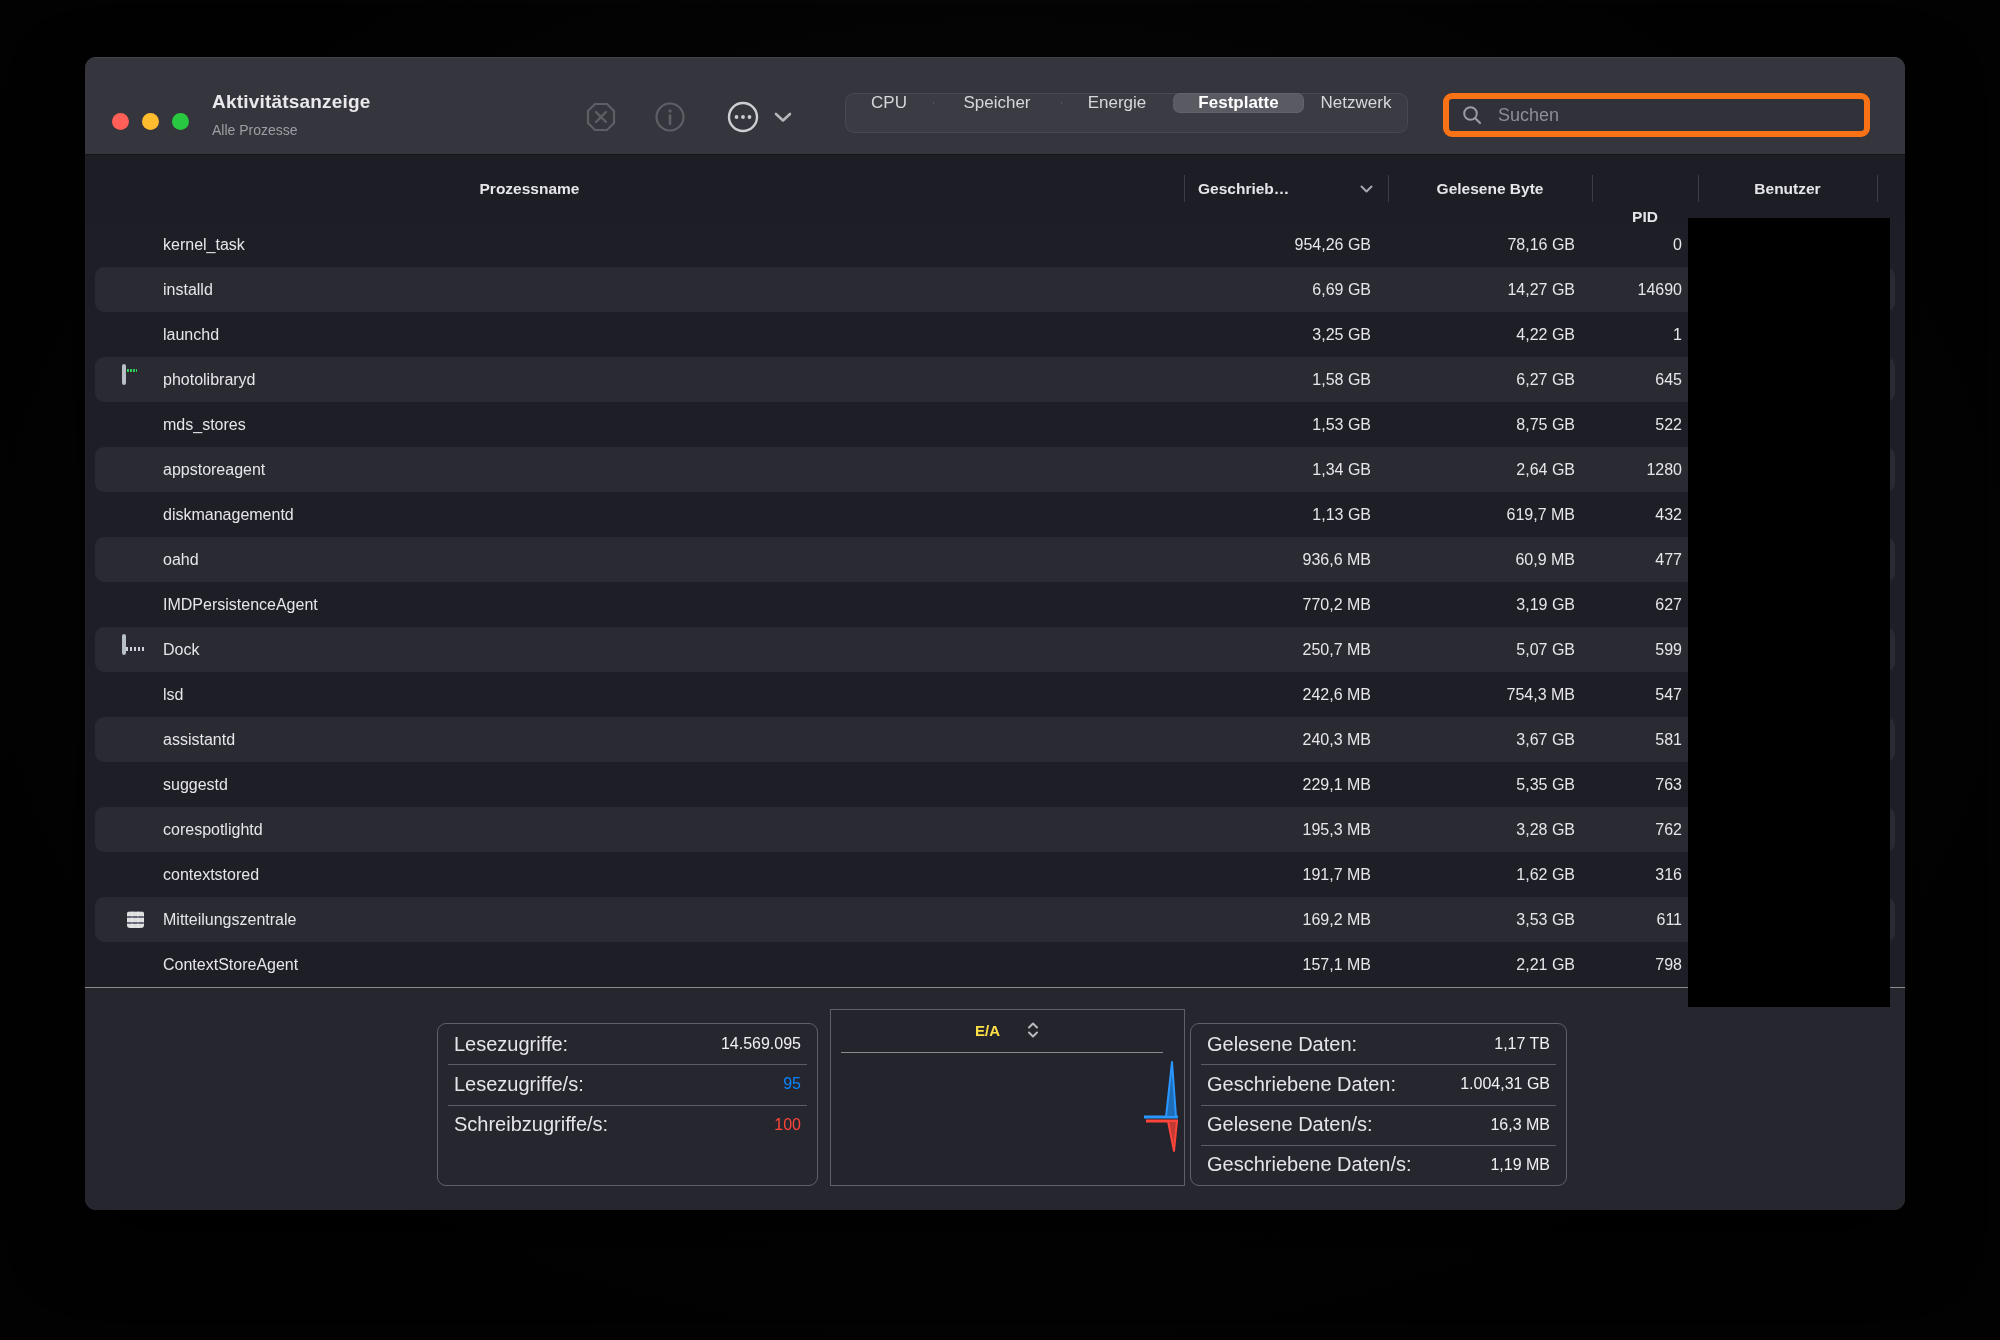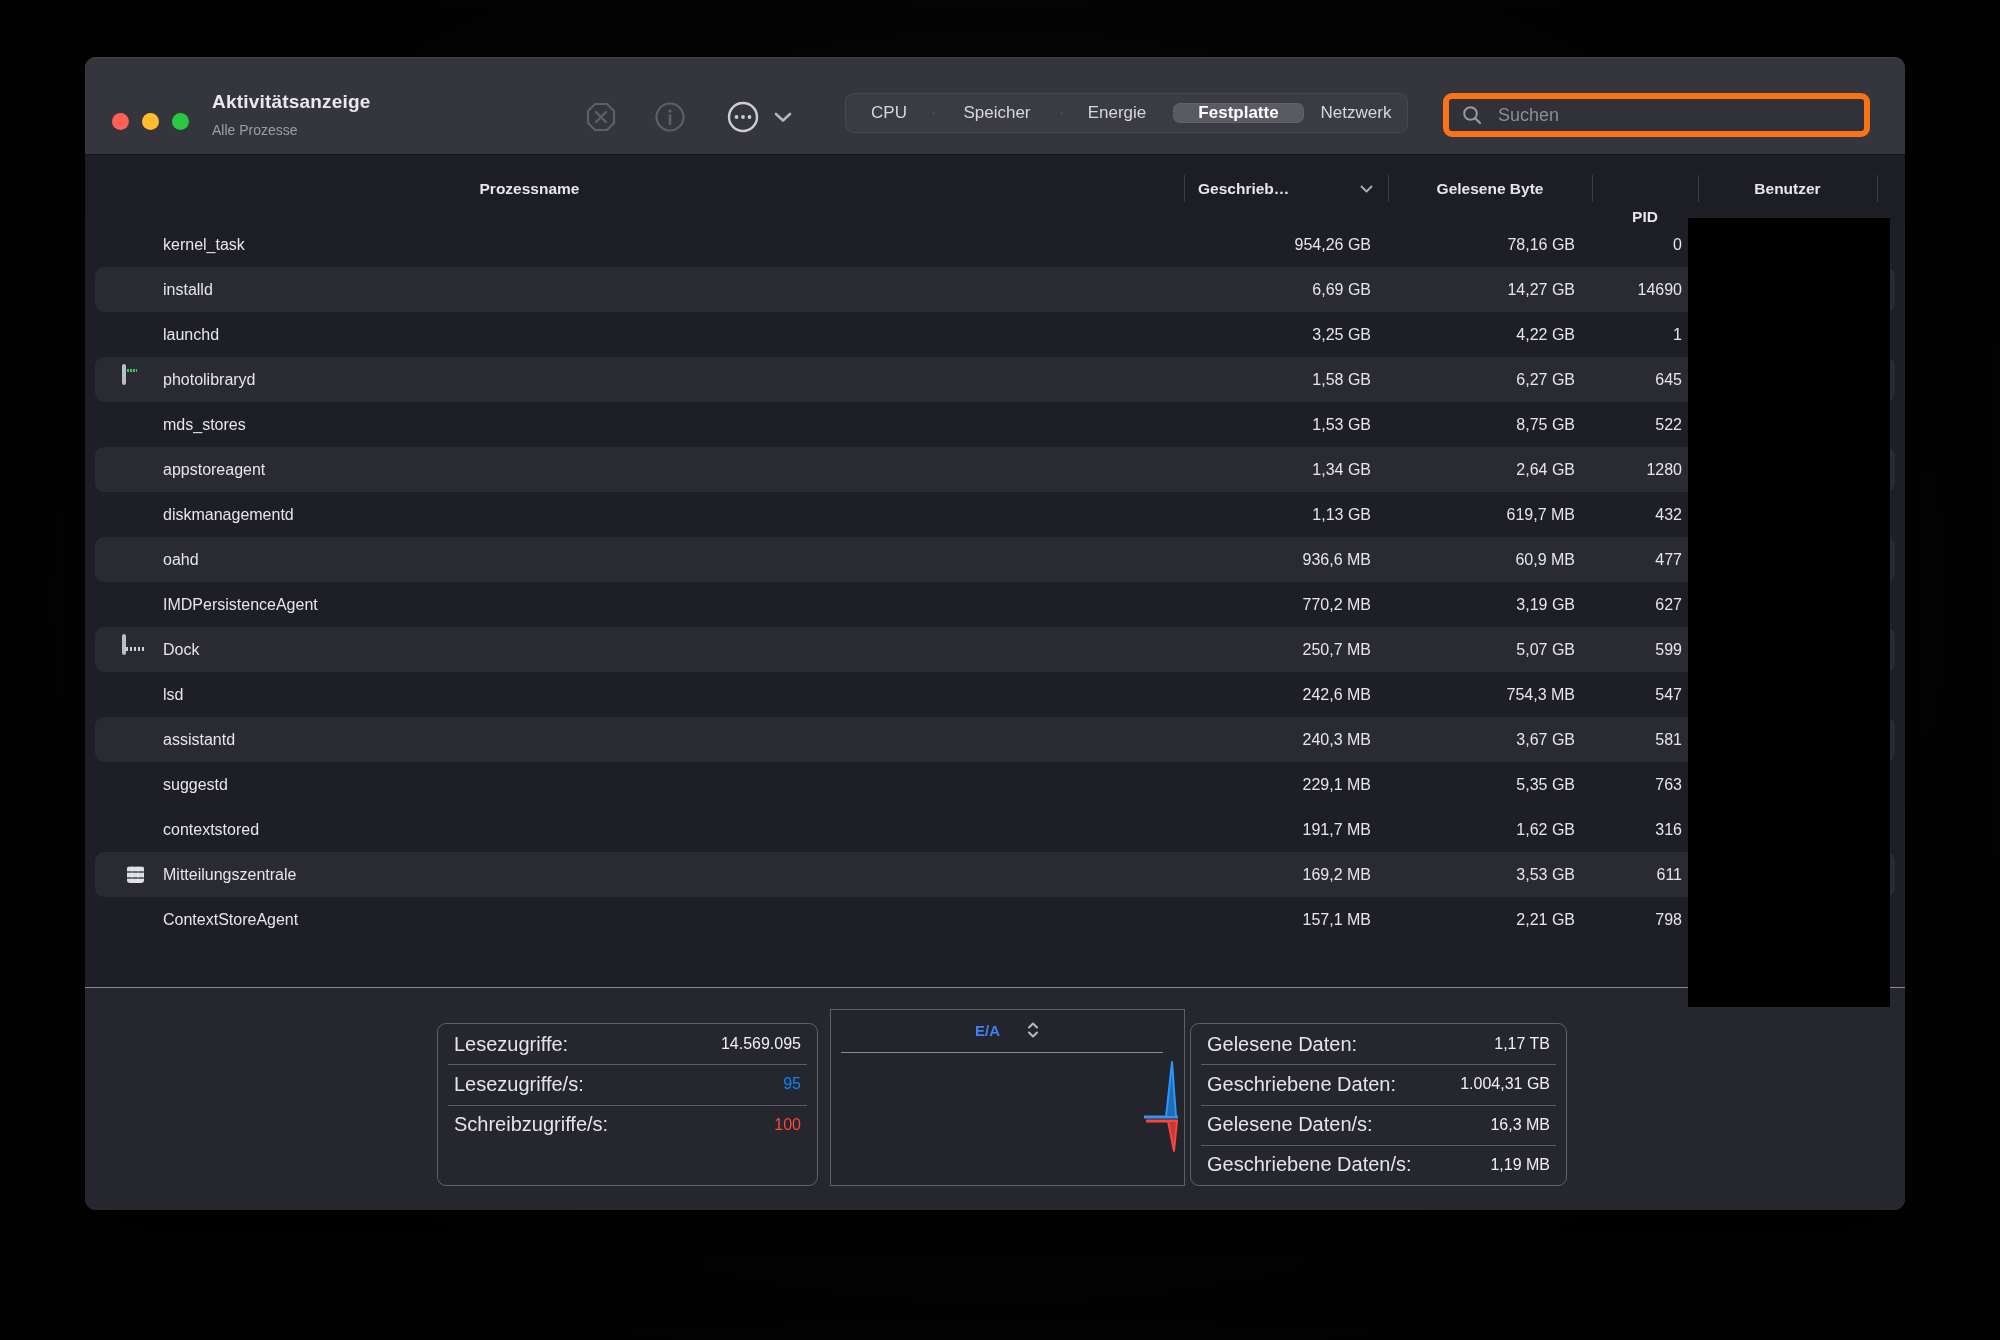--- a/index.html
+++ b/index.html
@@ -23,21 +23,21 @@
   .appsub   { font-size:14px; color:#9d9da5; margin-top:9px; }
 
   .tb-icons { position:absolute; top:38px; height:44px; display:flex; align-items:center; }
   .tb-btn { display:flex; align-items:center; justify-content:center; width:44px; height:44px; background:none; border:none; }
   .ic-stop  { position:absolute; left:494px; }
   .ic-info  { position:absolute; left:563px; }
   .ic-more  { position:absolute; left:636px; }
   .ic-chev  { position:absolute; left:684px; width:28px; }
 
   .segmented { position:absolute; left:760px; top:36px; width:563px; height:40px;
-    display:flex; align-items:center; background:#3b3b44; border-radius:9px;
+    display:flex; align-items:flex-start; background:#3b3b44; border-radius:9px;
     box-shadow:inset 0 0 0 1px rgba(255,255,255,0.07); overflow:hidden; }
   .seg { position:relative; display:flex; align-items:center; justify-content:center;
     font-size:17px; color:#d6d6db; cursor:default; }
   .seg::before { content:''; position:absolute; left:0; top:9px; bottom:9px; width:1px; background:#55555e; }
   .seg:first-child::before, .seg.no-sep::before { display:none; }
   .seg.selected { background:#5a5a63; border-radius:7px; color:#ffffff; font-weight:bold;
     box-shadow:inset 0 0 0 1px rgba(255,255,255,0.06); }
   .w-cpu{flex:0 0 88px}.w-spe{flex:0 0 128px}.w-ene{flex:0 0 112px}.w-fes{flex:0 0 131px}.w-net{flex:0 0 104px}
 
   .searchfield { position:absolute; left:1358px; top:36px; width:427px; height:44px;
@@ -97,21 +97,21 @@
   .statrow { position:relative; height:25%; display:flex; align-items:center; justify-content:space-between;
     padding:0 16px; }
   .statrow + .statrow::before { content:''; position:absolute; left:10px; right:10px; top:0; height:1px; background:#5d5d66; }
   .statlabel { font-size:20px; color:#e4e4e8; font-weight:500; white-space:nowrap; }
   .statvalue { font-size:16px; color:#f0f0f3; font-weight:500; white-space:nowrap; }
 
   .iobox { position:absolute; left:745px; top:21px; width:355px; height:177px;
     border:1px solid #60606a; background:#24242d; }
   .iobox-title { position:absolute; left:0; top:0; width:100%; height:40px;
     display:flex; align-items:center; justify-content:center; gap:26px; }
-  .iobox-title .t { font-size:15px; font-weight:bold; color:#3b82f6; }
+  .iobox-title .t { font-size:15px; font-weight:bold; color:#fde047; }
   .iobox-sep { position:absolute; left:10px; top:42px; width:322px; height:1px; background:#8a8a90; }
   .iochart { position:absolute; left:0; top:44px; width:355px; height:132px; }
 
   svg { display:block; }
 </style>
 </head>
 <body>
 
 <div class="stage">
   <div class="window">
@@ -295,20 +295,27 @@
   </div>
 
   <div class="row">
     <span class="c-icon"></span>
     <span class="cell c-name">suggestd</span>
     <span class="cell c-written">229,1 MB</span>
     <span class="cell c-read">5,35 GB</span>
     <span class="cell c-pid">763</span>
   </div>
 
+  <div class="row alt">
+    <span class="c-icon"></span>
+    <span class="cell c-name">corespotlightd</span>
+    <span class="cell c-written">195,3 MB</span>
+    <span class="cell c-read">3,28 GB</span>
+    <span class="cell c-pid">762</span>
+  </div>
 
   <div class="row">
     <span class="c-icon"></span>
     <span class="cell c-name">contextstored</span>
     <span class="cell c-written">191,7 MB</span>
     <span class="cell c-read">1,62 GB</span>
     <span class="cell c-pid">316</span>
   </div>
 
   <div class="row alt">

